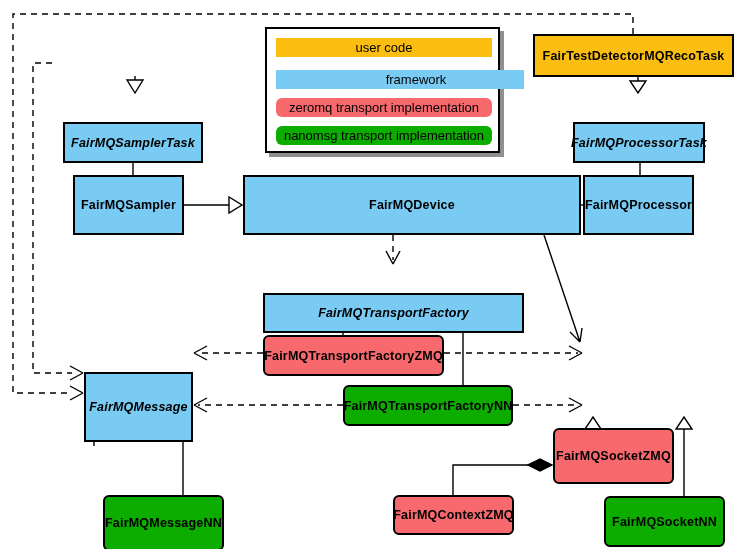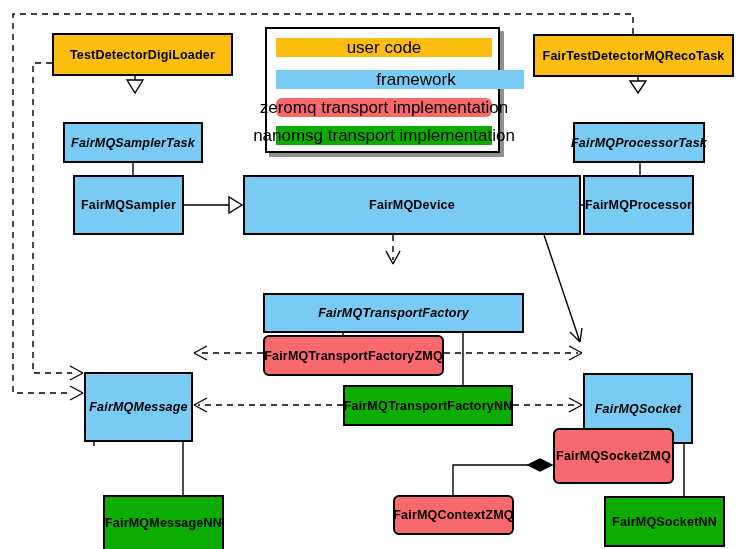--- a/index.html
+++ b/index.html
@@ -10,30 +10,30 @@
   #wires{position:absolute;left:0;top:0;z-index:1;}
   .node{
     position:absolute;z-index:2;box-sizing:border-box;border:2px solid #000;
     display:flex;align-items:center;justify-content:center;text-align:center;
     font-weight:bold;font-size:12.5px;letter-spacing:.2px;white-space:nowrap;
   }
   .abstract{font-style:italic;margin-top:28px;}
   .user{background:#FBBE10;}
   .framework{background:#79CBF4;}
   .zmq{background:#F8696E;border-radius:6px;}
-  .nn{background:#0DAD00;}
+  .nn{background:#0DAD00;border-radius:6px;}
   .legend{
     position:absolute;z-index:2;left:265px;top:27px;width:235px;height:126px;
     box-sizing:border-box;border:2px solid #000;background:#fff;
     box-shadow:4px 4px 0 #8f8f8f;
   }
   .legend-bar{
     position:absolute;left:9px;width:216px;height:19px;
     display:flex;align-items:center;justify-content:center;
-    font-size:17px;font-weight:normal;white-space:nowrap;
+    font-size:13px;font-weight:normal;white-space:nowrap;
   }
   .lb0{top:9px;} .lb1{top:41px;padding-left:32px;} .lb2{top:69px;} .lb3{top:97px;}
 </style>
 </head>
 <body>
 
 <div id="canvas">
 
   <svg id="wires" width="748" height="549" viewBox="0 0 748 549">
     <g stroke="#000" stroke-width="1.4" fill="none">
@@ -150,23 +150,20 @@
       <span>framework</span>
     </div>
     <div class="legend-bar lb2 zmq">
       <span>zeromq transport implementation</span>
     </div>
     <div class="legend-bar lb3 nn">
       <span>nanomsg transport implementation</span>
     </div>
   </div>
 
-  <div class="node user" style="left:52px;top:33px;width:181px;height:43px">
-    <span>TestDetectorDigiLoader</span>
-  </div>
 
   <div class="node user" style="left:533px;top:34px;width:201px;height:43px">
     <span>FairTestDetectorMQRecoTask</span>
   </div>
 
   <div class="node framework abstract" style="left:63px;top:94px;width:140px;height:41px">
     <span>FairMQSamplerTask</span>
   </div>
 
   <div class="node framework abstract" style="left:573px;top:94px;width:132px;height:41px">
@@ -194,23 +191,20 @@
   </div>
 
   <div class="node nn" style="left:343px;top:385px;width:170px;height:41px">
     <span>FairMQTransportFactoryNN</span>
   </div>
 
   <div class="node framework abstract" style="left:84px;top:344px;width:109px;height:70px">
     <span>FairMQMessage</span>
   </div>
 
-  <div class="node framework abstract" style="left:583px;top:345px;width:110px;height:71px">
-    <span>FairMQSocket</span>
-  </div>
 
 
   <div class="node nn" style="left:103px;top:495px;width:121px;height:56px">
     <span>FairMQMessageNN</span>
   </div>
 
   <div class="node zmq" style="left:553px;top:428px;width:121px;height:56px">
     <span>FairMQSocketZMQ</span>
   </div>
 

